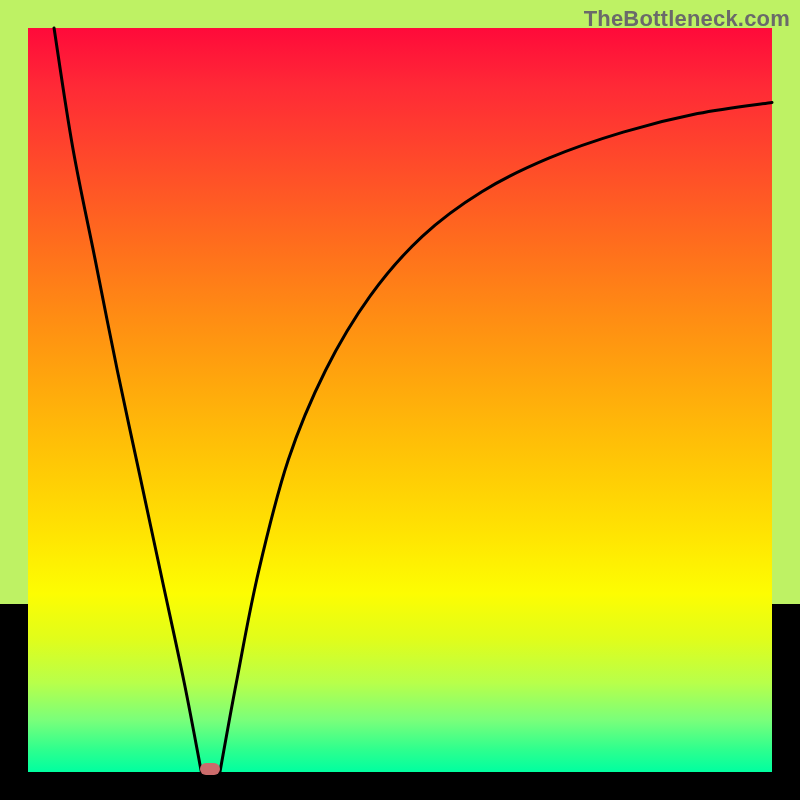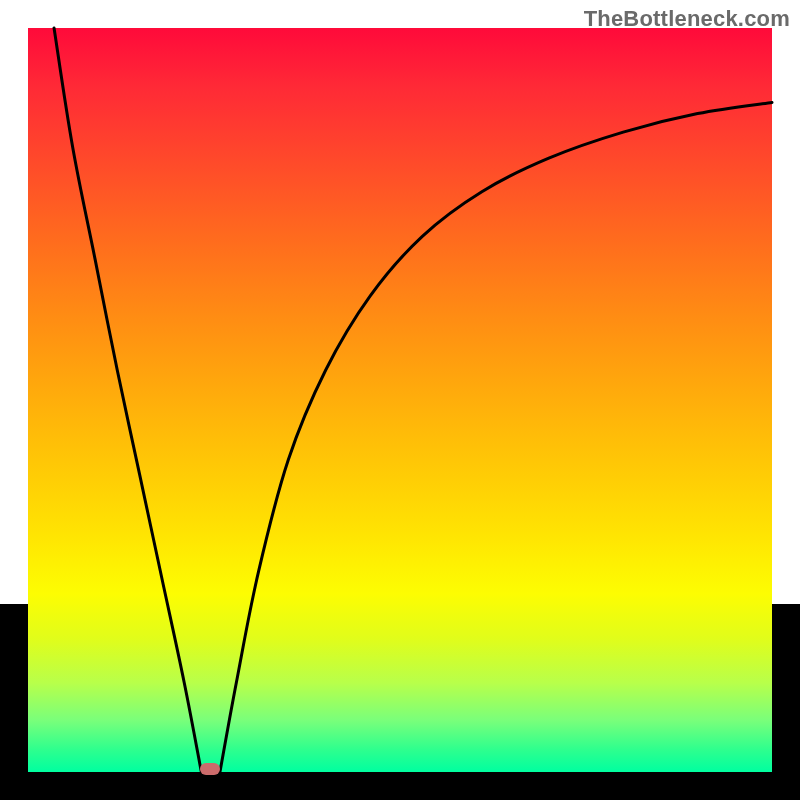--- a/index.html
+++ b/index.html
@@ -1,21 +1,21 @@
 <!DOCTYPE html>
 <html><head>
 <meta charset="utf-8">
 <style>
   * { margin: 0; padding: 0; box-sizing: border-box; }
   html, body { width: 800px; height: 800px; overflow: hidden; background: #000; }
   .container {
     width: 800px;
     height: 604px;
     position: relative;
-    background: #ffffff;
+    background: #bef264;
   }
   .plot-area {
     position: absolute;
     left: 28px;
     top: 28px;
     width: 744px;
     height: 744px;
     background: linear-gradient(to bottom,
       #ff0a3a 0%,
       #ff2a36 8%,

